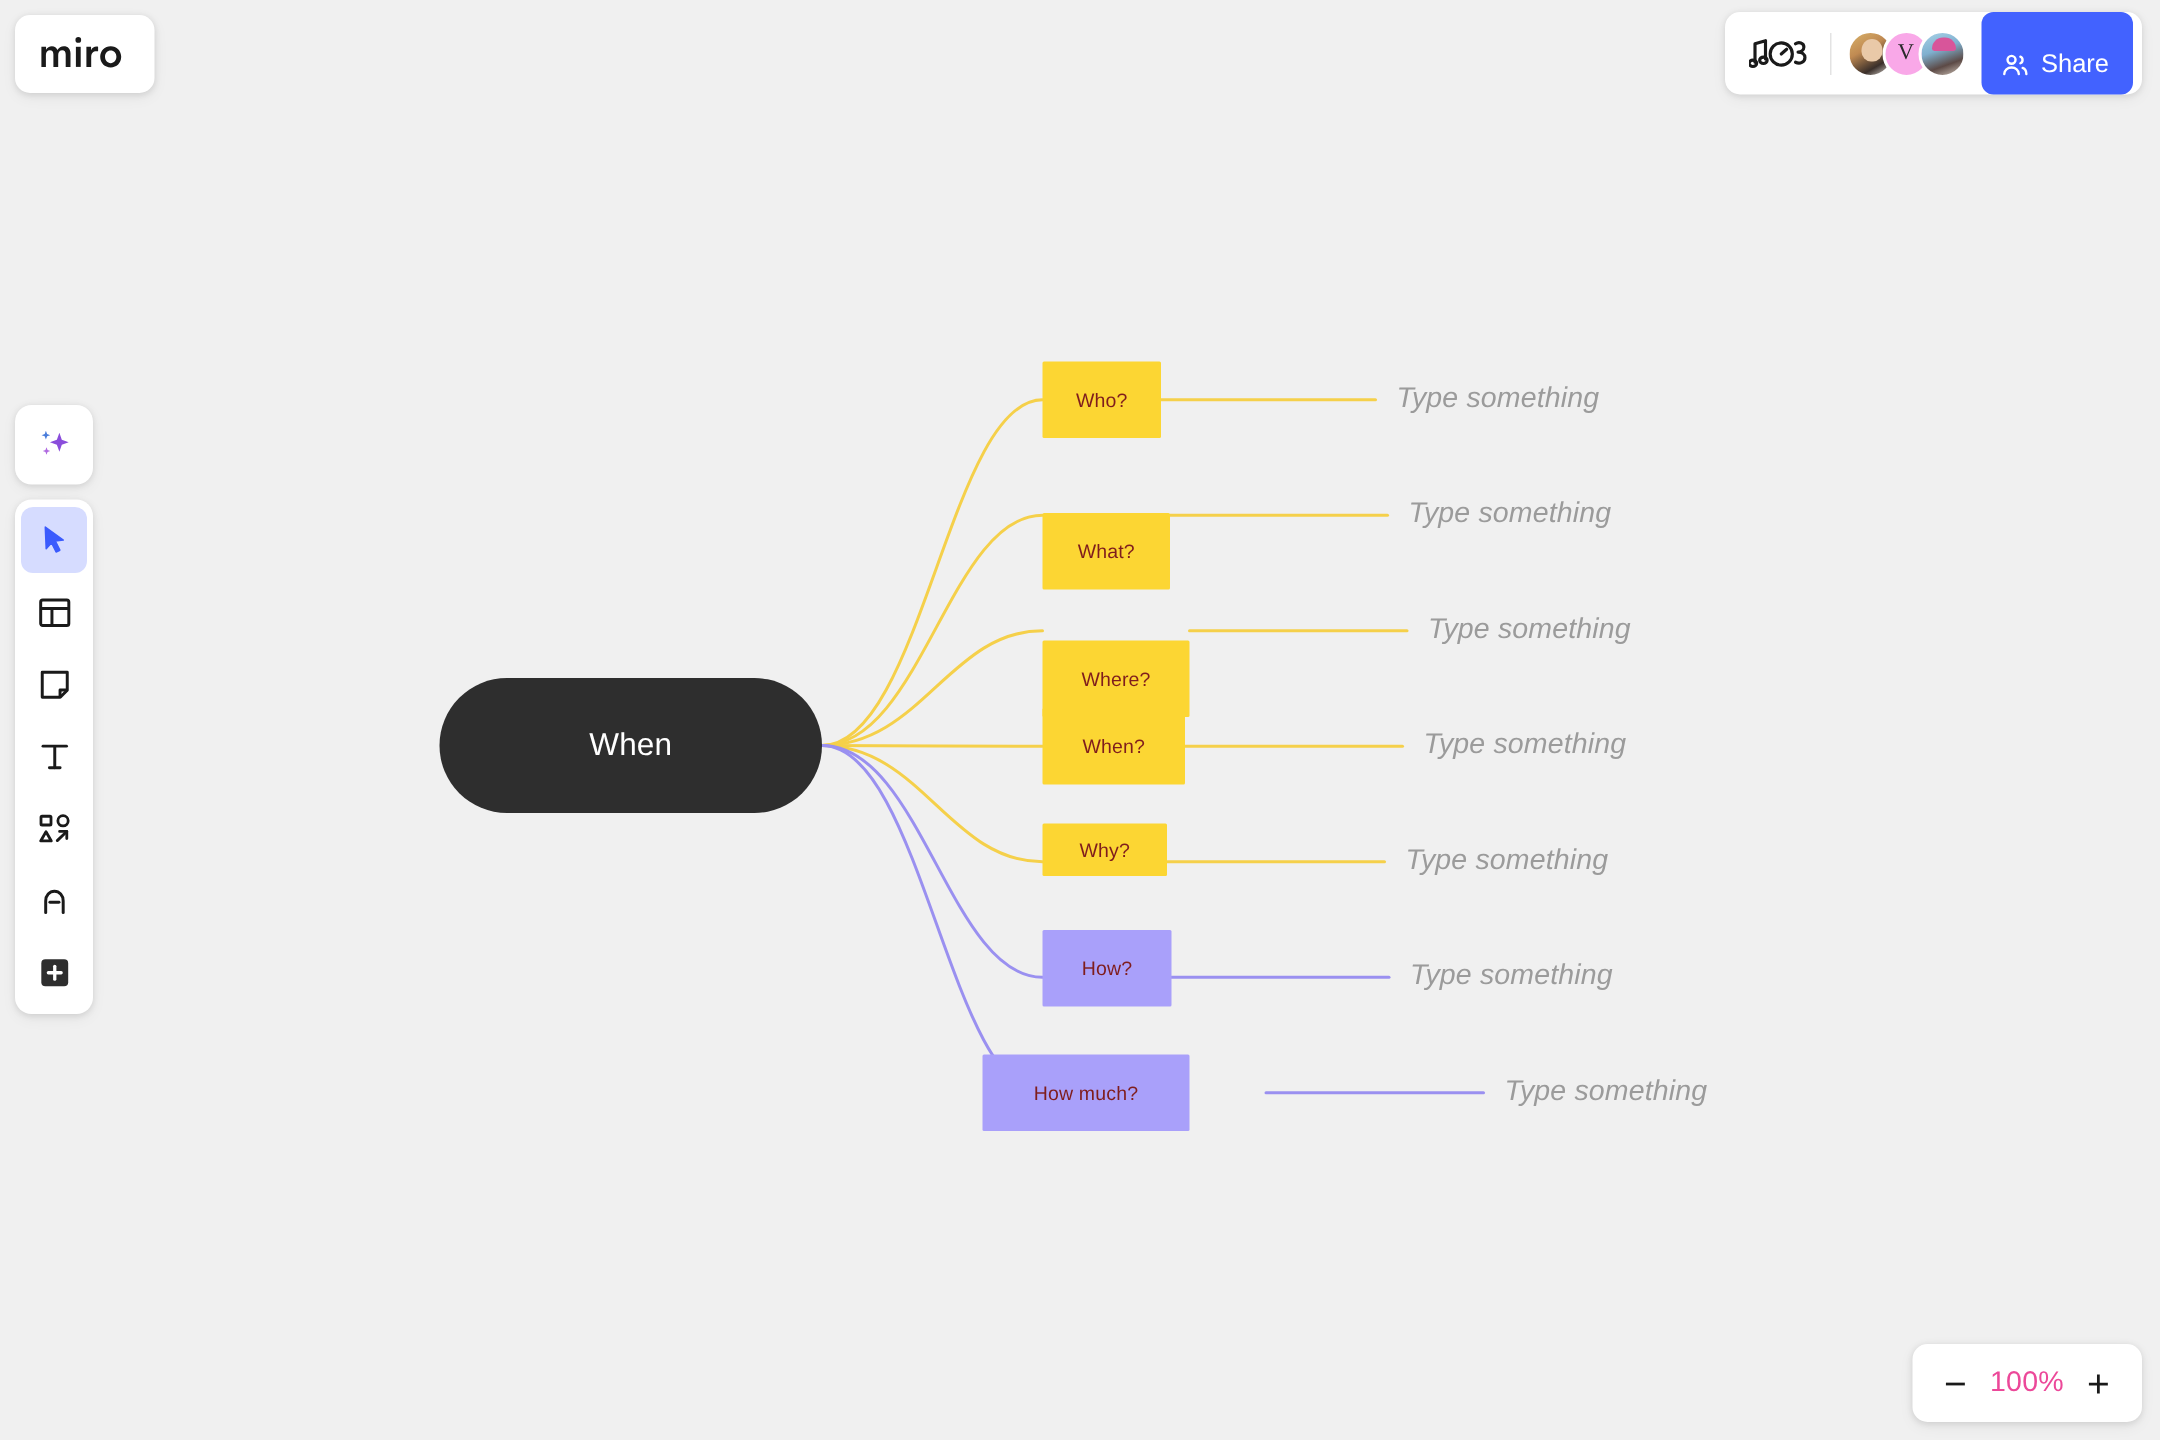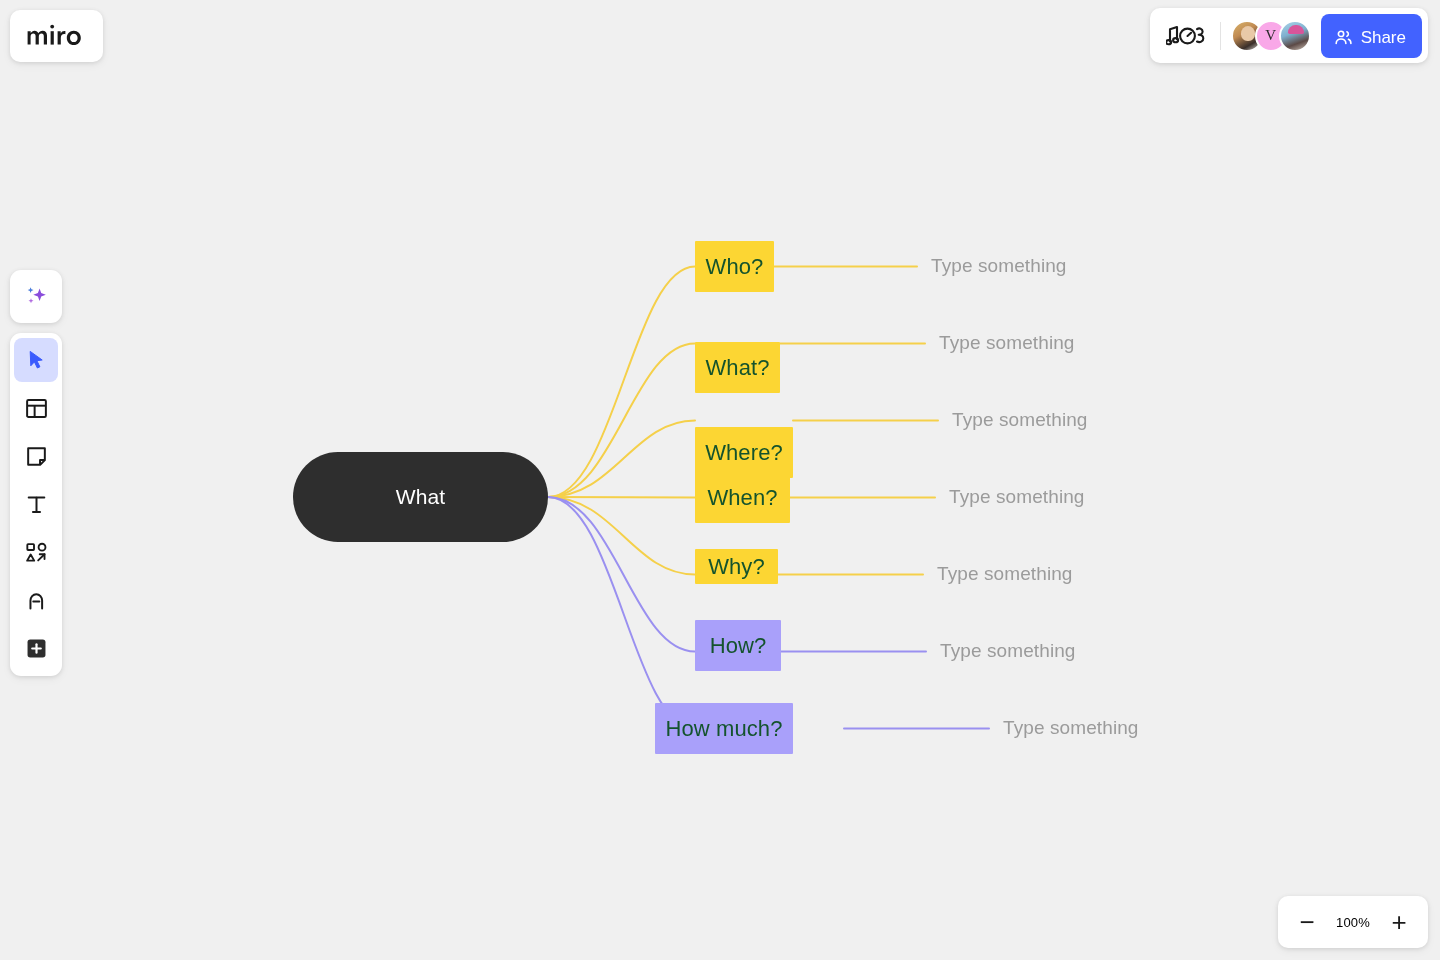--- a/index.html
+++ b/index.html
@@ -39,32 +39,33 @@
 
   .node-root {
     background: #2e2e2e;
     color: #ffffff;
     border-radius: 60px;
     font-size: 21px;
     letter-spacing: .1px;
   }
 
   .node-branch {
-    font-size: 22px;
-    color: #14532d;
+    font-size: 13px;
+    color: #7f1d1d;
     letter-spacing: .1px;
     border-radius: 1px;
   }
 
   .leaf-label {
     position: absolute;
     color: #9b9b9b;
     font-size: 19px;
     letter-spacing: .1px;
     white-space: nowrap;
+    font-style: italic;
   }
 
   
   #logo-card {
     position: absolute;
     left: 10px; top: 10px;
     width: 93px; height: 52px;
     background: #ffffff;
     border-radius: 10px;
     box-shadow: 0 1px 4px rgba(0,0,0,.10), 0 3px 10px rgba(0,0,0,.05);
@@ -135,21 +136,21 @@
   }
 
   #share-btn {
     height: 40px;
     background: #4262ff;
     color: #ffffff;
     border-radius: 8px;
     display: flex;
     align-items: center;
     gap: 8px;
-    padding: 4px 16px 0 13px;
+    padding: 15px 16px 0 13px;
     font-size: 17px;
     cursor: pointer;
     user-select: none;
   }
   #share-btn svg { display:block; }
 
   
   #ai-card {
     position: absolute;
     left: 10px; top: 270px;
@@ -198,22 +199,22 @@
   .zbtn {
     width: 38px; height: 38px;
     display: flex; align-items: center; justify-content: center;
     cursor: pointer;
     border-radius: 7px;
     font-size: 26px;
     color: #1a1a1a;
     line-height: 1;
   }
   #zoom-level {
-    font-size: 13px;
-    color: #000000;
+    font-size: 19px;
+    color: #ec4899;
     min-width: 46px;
     text-align: center;
     letter-spacing: .2px;
     cursor: pointer;
   }
 </style>
 </head>
 <body>
 
 <div id="canvas">
@@ -229,21 +230,21 @@
       <line x1="790" y1="497.5" x2="935" y2="497.5" stroke="#f5d04a" stroke-width="2" stroke-linecap="round"></line>
       <path d="M 548 497 C 614.15 497, 633.26 574.5, 695 574.5" fill="none" stroke="#f5d04a" stroke-width="2" stroke-linecap="round"></path>
       <line x1="778" y1="574.5" x2="923" y2="574.5" stroke="#f5d04a" stroke-width="2" stroke-linecap="round"></line>
       <path d="M 548 497 C 614.15 497, 633.26 651.5, 695 651.5" fill="none" stroke="#9a90f0" stroke-width="2" stroke-linecap="round"></path>
       <line x1="781" y1="651.5" x2="926" y2="651.5" stroke="#9a90f0" stroke-width="2" stroke-linecap="round"></line>
       <path d="M 548 497 C 614.15 497, 633.26 728.5, 695 728.5" fill="none" stroke="#9a90f0" stroke-width="2" stroke-linecap="round"></path>
       <line x1="844" y1="728.5" x2="989" y2="728.5" stroke="#9a90f0" stroke-width="2" stroke-linecap="round"></line>
     </svg>
 
   <div id="nodes">
-      <div class="node node-root" style="left: 293px; top: 452px; width: 255px; height: 90px; background: rgb(46, 46, 46); color: rgb(255, 255, 255);">What</div>
+      <div class="node node-root" style="left: 293px; top: 452px; width: 255px; height: 90px; background: rgb(46, 46, 46); color: rgb(255, 255, 255);">When</div>
       <div class="node node-branch" style="left: 695px; top: 241px; width: 79px; height: 51px; background: rgb(252, 214, 51);">Who?</div>
       <div class="leaf-label" style="left: 931px; top: 254.5px; color: rgb(155, 155, 155);">Type something</div>
       <div class="node node-branch" style="left: 695px; top: 318px; width: 85px; height: 51px; background: rgb(252, 214, 51); margin-top: 24px;">What?</div>
       <div class="leaf-label" style="left: 939px; top: 331.5px; color: rgb(155, 155, 155);">Type something</div>
       <div class="node node-branch" style="left: 695px; top: 395px; width: 98px; height: 51px; background: rgb(252, 214, 51); margin-top: 32px;">Where?</div>
       <div class="leaf-label" style="left: 952px; top: 408.5px; color: rgb(155, 155, 155);">Type something</div>
       <div class="node node-branch" style="left: 695px; top: 472px; width: 95px; height: 51px; background: rgb(252, 214, 51);">When?</div>
       <div class="leaf-label" style="left: 949px; top: 485.5px; color: rgb(155, 155, 155);">Type something</div>
       <div class="node node-branch" style="left: 695px; top: 549px; width: 83px; height: 35px; background: rgb(252, 214, 51);">Why?</div>
       <div class="leaf-label" style="left: 937px; top: 562.5px; color: rgb(155, 155, 155);">Type something</div>

